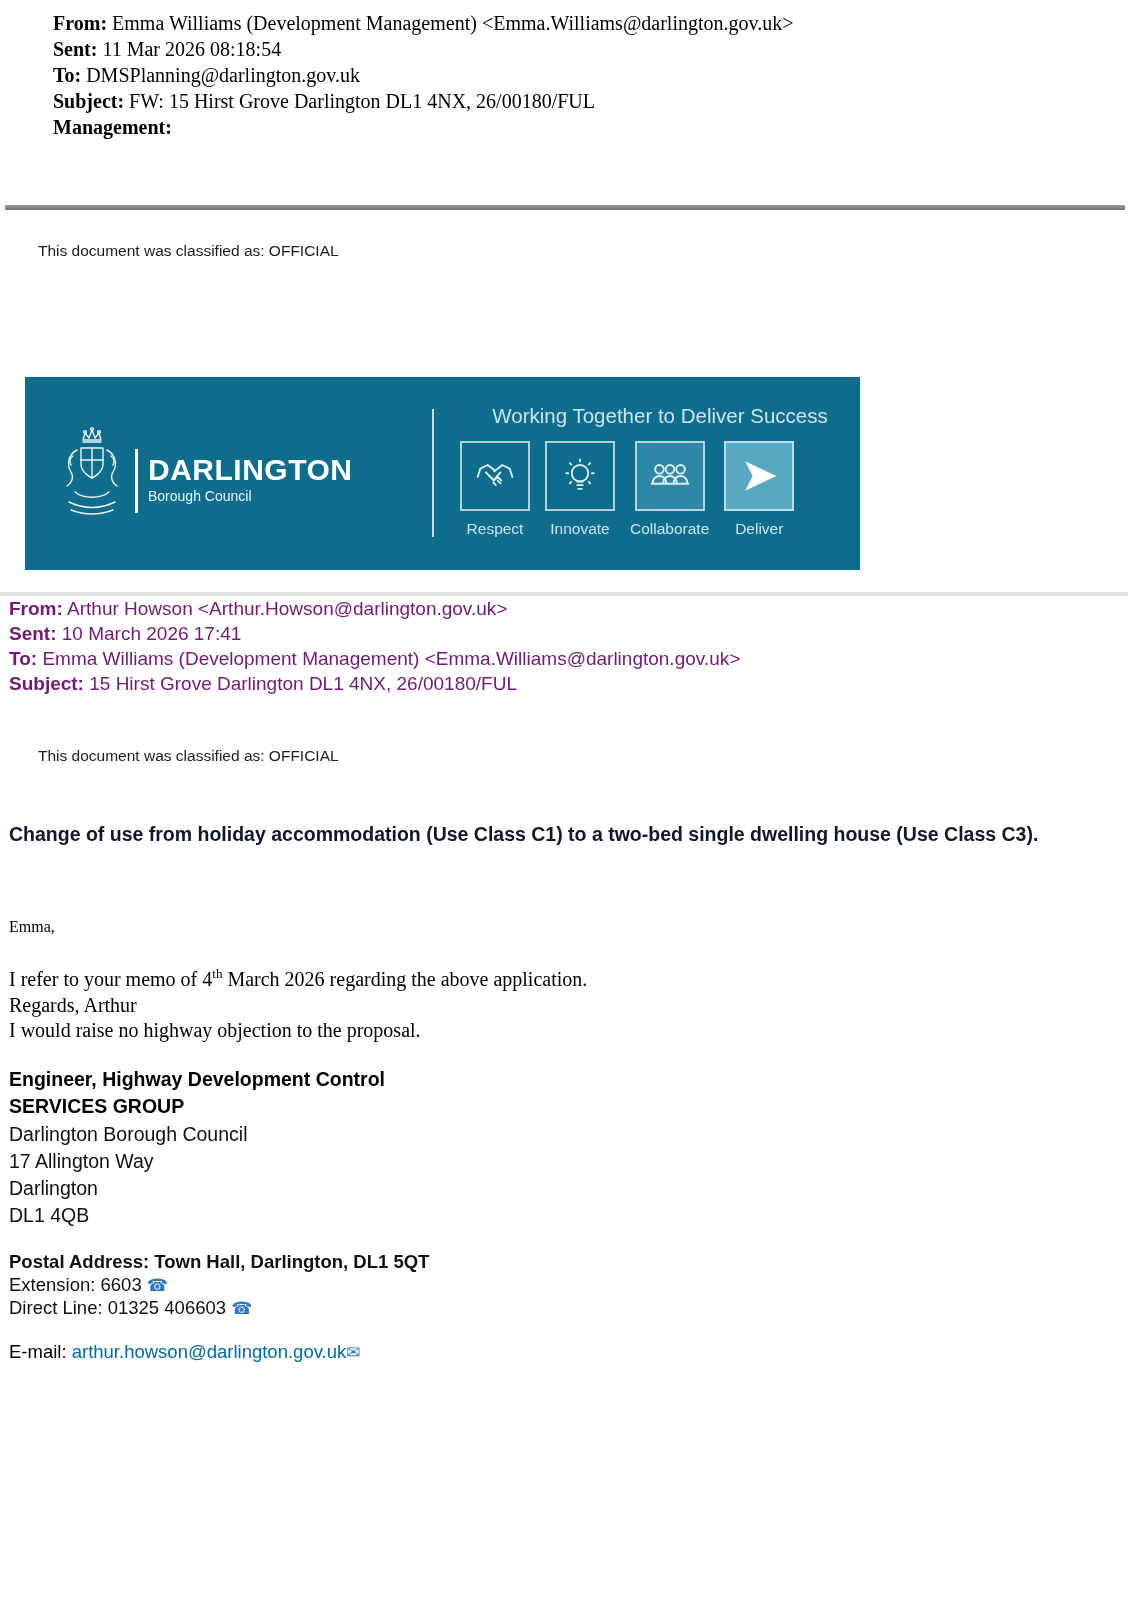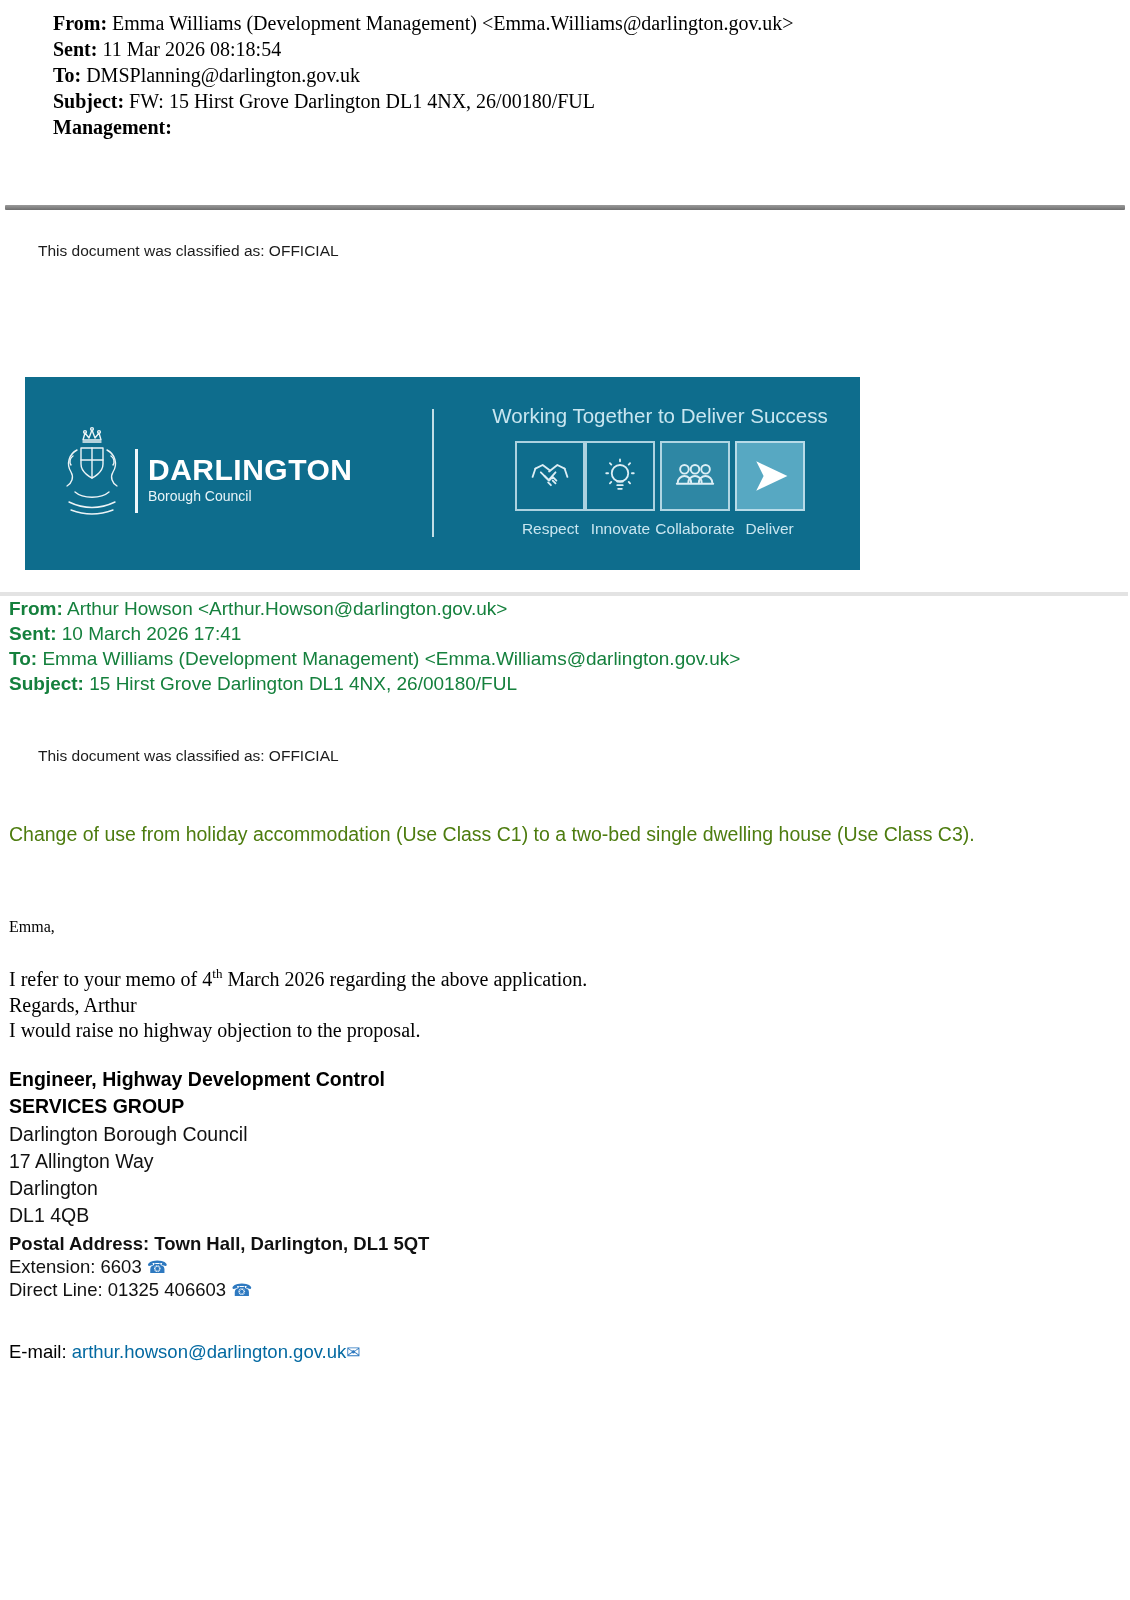--- a/index.html
+++ b/index.html
@@ -52,21 +52,21 @@
   }
   .banner-right {
     position:absolute; left:435px; top:0; width:400px; height:100%;
   }
   .tagline {
     margin-top:27px; text-align:center;
     font-family:"Liberation Sans", sans-serif; font-size:20.5px;
     color:#c9e6f0;
   }
   .values-row {
-    margin-top:13px; display:flex; justify-content:center; 
+    margin-top:13px; display:flex; justify-content:flex-start; gap:15px;
   }
   .value-item { display:flex; flex-direction:column; align-items:center; }
   .value-box {
     width:70px; height:70px; border:2px solid rgba(200,228,238,.85);
     display:flex; align-items:center; justify-content:center;
   }
   .value-box.bg-mid   { background:#2e87a4; }
   .value-box.bg-light { background:#57a8c2; }
   .value-label {
     margin-top:9px; font-family:"Liberation Sans", sans-serif;
@@ -74,46 +74,46 @@
   }
   .rule-under-banner {
     position:absolute; left:0px; top:592px; width:1128px; height:4px;
     background:#e3e3e3;
   }
 
   
   .hdr2 {
     position:absolute; left:9px; top:596px;
     font-family:"Liberation Sans", sans-serif; font-size:19px; line-height:25px;
-    color:#15803d;
+    color:#701a75;
   }
   .hdr2 b { font-weight:bold; }
 
   
   .heading {
     position:absolute; left:9px; top:821px; width:1090px;
-    font-family:"Liberation Sans", sans-serif; font-weight:normal;
-    font-size:19.5px; line-height:26px; color:#4d7c0f;
+    font-family:"Liberation Sans", sans-serif; font-weight:bold;
+    font-size:19.5px; line-height:26px; color:#0f172a;
   }
   .salutation { position:absolute; left:9px; top:918px; font-size:16px; }
   .body-para {
     position:absolute; left:9px; top:967px; font-size:20px; line-height:25.5px;
   }
   .body-para sup { font-size:13px; vertical-align:super; line-height:0; }
 
   
   .sig {
     position:absolute; left:9px; top:1066px;
     font-family:"Liberation Sans", sans-serif; font-size:19.5px; line-height:27.3px;
     color:#111;
   }
   .sig-name { font-weight:bold; font-size:20px; color:#1a7a9c; }
   .sig-bold { font-weight:bold; color:#000; }
   .sig-small { font-size:18.5px; line-height:22px; }
-  .sig-postal { font-weight:bold; font-size:18.5px; line-height:24px; margin-top:2px; }
+  .sig-postal { font-weight:bold; font-size:18.5px; line-height:24px; margin-top:20px; }
   .phone-icon { color:#2e79c0; font-size:17px; }
   .email-line {
     position:absolute; left:9px; top:1341px;
     font-family:"Liberation Sans", sans-serif; font-size:18.5px;
   }
   .email-link { color:#0369a1; cursor:pointer; }
   .envelope-icon { color:#2e79c0; text-decoration:none; display:inline-block; font-size:17px; }
 </style>
 </head>
 <body>

